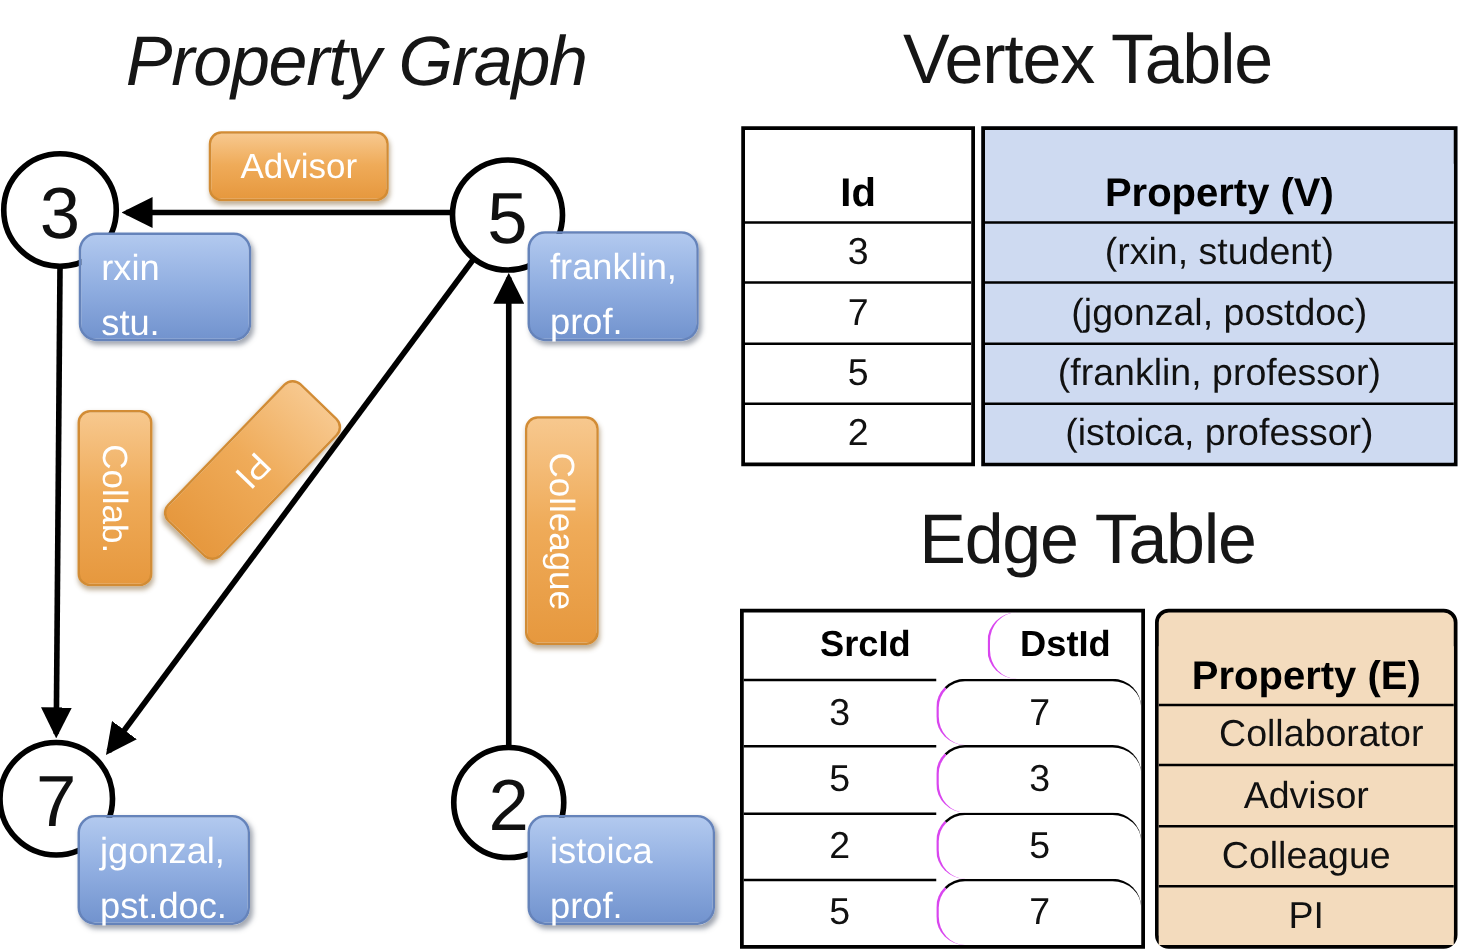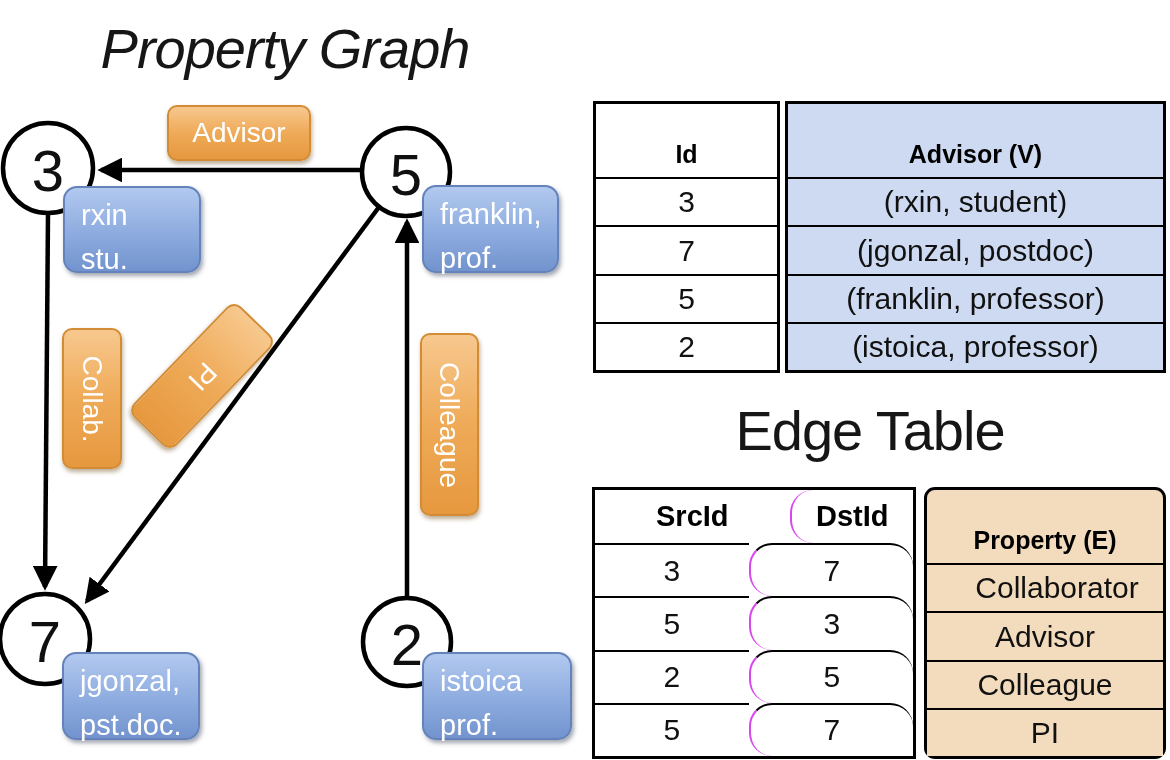--- a/index.html
+++ b/index.html
@@ -45,21 +45,21 @@
   
   .tbl {
     position:absolute; box-sizing:border-box; display:flex; flex-direction:column;
     border:3px solid #000; background:#fff;
   }
   .tbl .cell {
     flex:1; display:flex; align-items:center; justify-content:center;
     border-top:2px solid #000; font-size:30px; color:#111; white-space:nowrap;
   }
   .tbl .cell:first-child { border-top:none; }
-  .tbl .hdr { font-weight:bold; font-size:25px; color:#000;margin-top:27px; }
+  .tbl .hdr { font-weight:bold; font-size:32px; color:#000;margin-top:27px; }
 
   .tbl2 {
     position:absolute; box-sizing:border-box; display:grid;
     grid-template-columns:1fr 1.07fr; grid-template-rows:repeat(5,1fr);
     border:3px solid #000; background:#fff;
   }
   .tbl2 .cell {
     display:flex; align-items:center; justify-content:center;
     border-top:2px solid #000; font-size:30px; color:#111;
   }
@@ -124,31 +124,32 @@
     <div class="bbox" style="left:62px; top:652px; width:138px; height:88px;">
       <div>jgonzal,</div>
       <div>pst.doc.</div>
     </div>
     <div class="bbox" style="left:422px; top:652px; width:150px; height:88px;">
       <div>istoica</div>
       <div>prof.</div>
     </div>
   </div>
 
+  <div class="panel-title" id="vtable-title">Vertex Table</div>
 
   <div class="tbl" style="left:593px; top:101px; width:187px; height:272px;">
     <div class="cell hdr">Id</div>
     <div class="cell">3</div>
     <div class="cell">7</div>
     <div class="cell">5</div>
     <div class="cell">2</div>
   </div>
 
   <div class="tbl fill-blue" style="left:785px; top:101px; width:381px; height:272px; background:#cedaf1;">
-    <div class="cell hdr" style="background:#cedaf1;">Advisor (V)</div>
+    <div class="cell hdr" style="background:#cedaf1;">Property (V)</div>
     <div class="cell" style="background:#cedaf1;">(rxin, student)</div>
     <div class="cell" style="background:#cedaf1;">(jgonzal, postdoc)</div>
     <div class="cell" style="background:#cedaf1;">(franklin, professor)</div>
     <div class="cell" style="background:#cedaf1;">(istoica, professor)</div>
   </div>
 
   <div class="panel-title" id="etable-title">Edge Table</div>
 
   <div class="tbl2" style="left:592px; top:487px; width:324px; height:272px;">
     <div class="cell hdr">SrcId</div>

